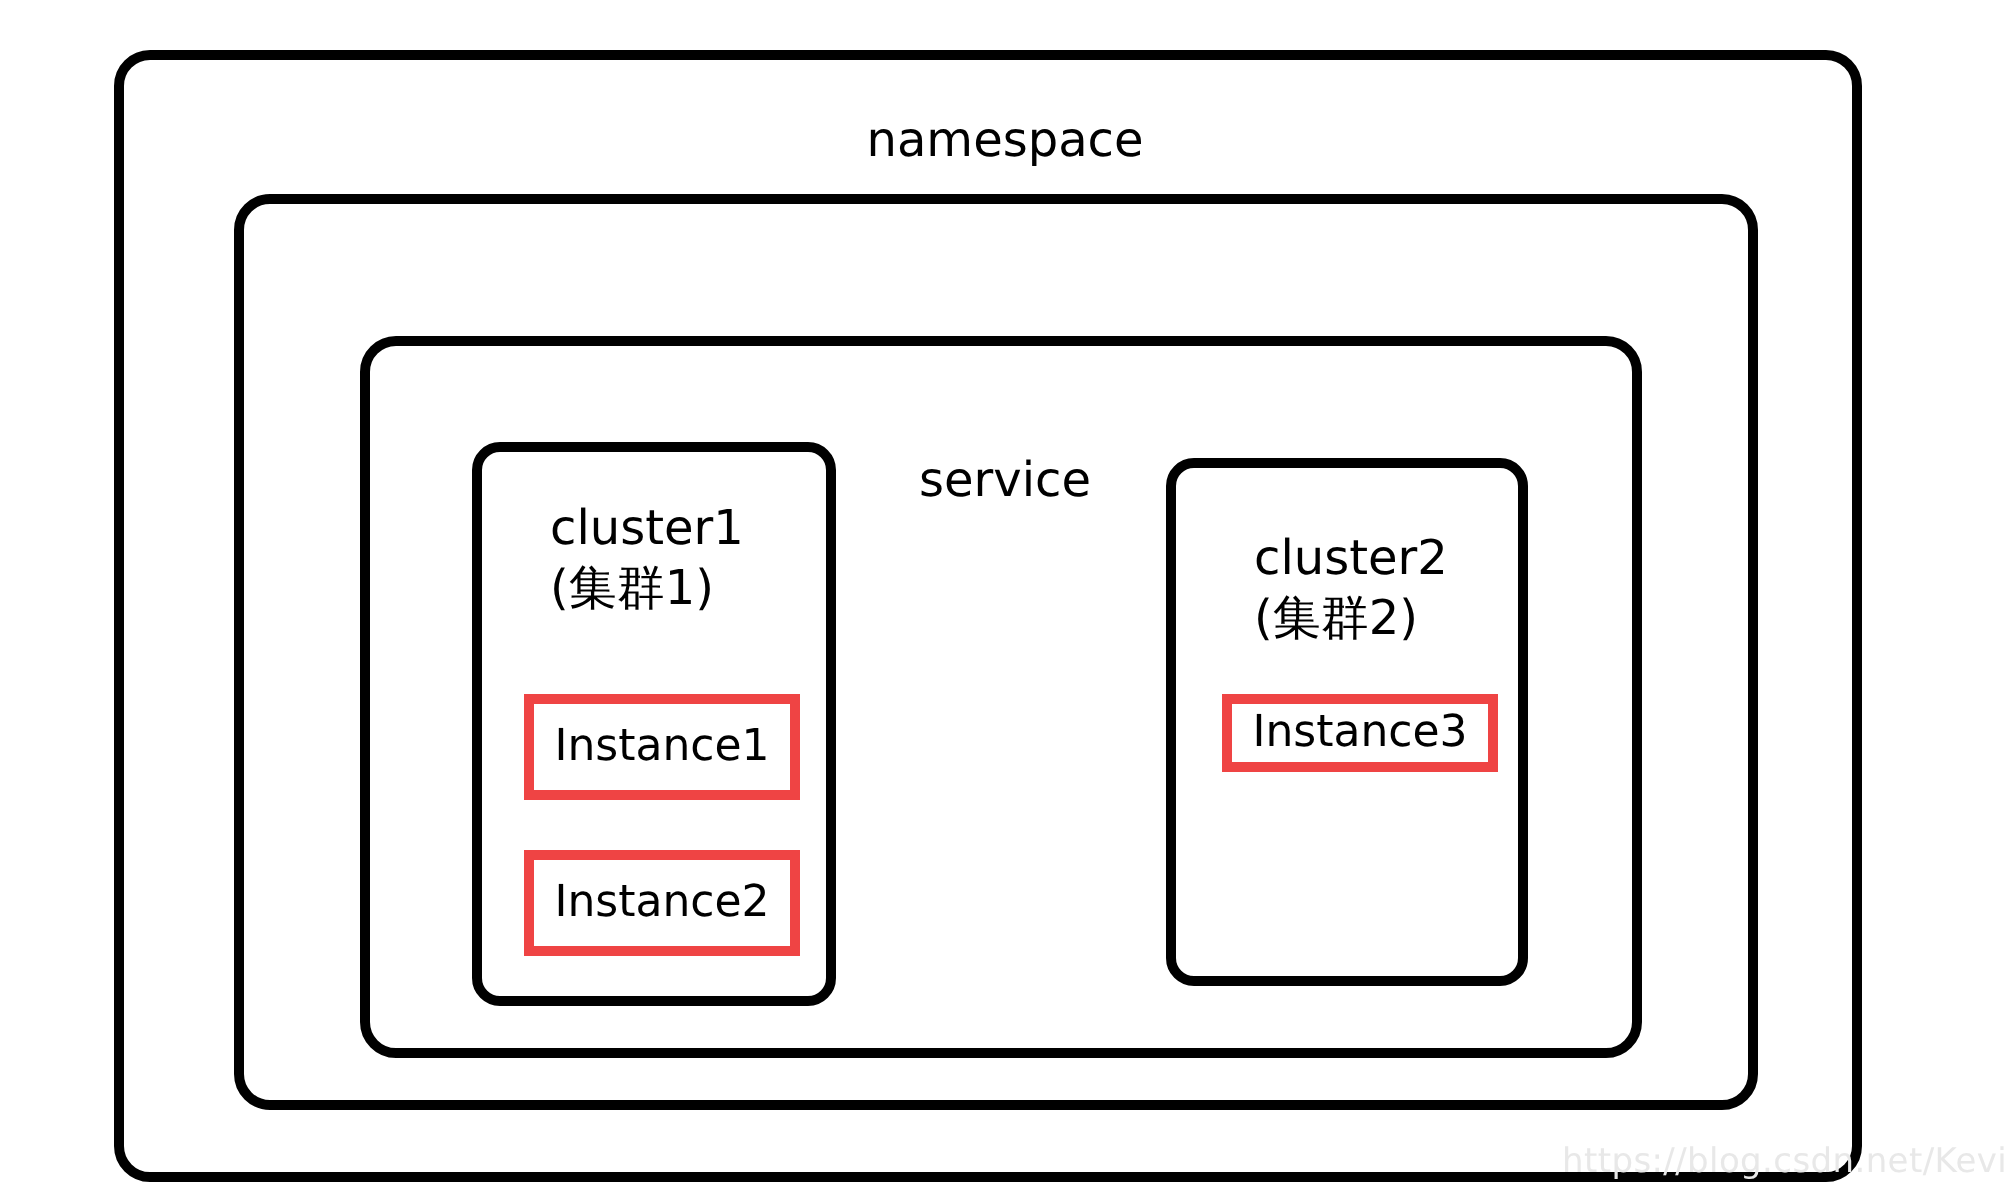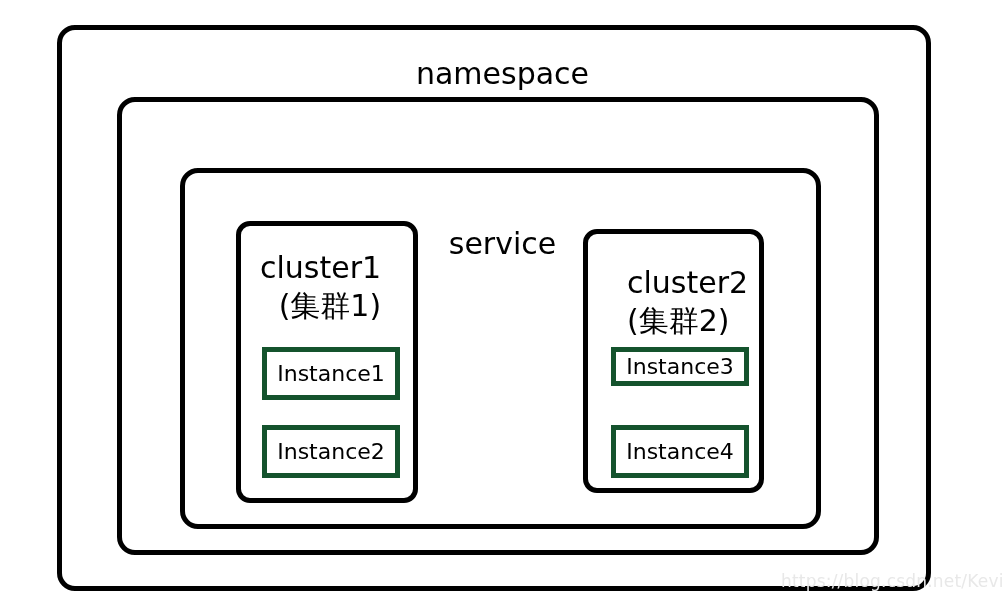--- a/index.html
+++ b/index.html
@@ -56,34 +56,34 @@
     width: 182px;
     height: 282px;
   }
   .cluster2-box {
     left: 583px;
     top: 229px;
     width: 181px;
     height: 264px;
   }
   .instance-box {
-    border: 5px solid #14532d;
+    border: 5px solid #ef4444;
     border-radius: 0;
     display: flex;
     align-items: center;
     justify-content: center;
   }
   .instance1-box { left: 262px; top: 347px; width: 138px; height: 53px; }
   .instance2-box { left: 262px; top: 425px; width: 138px; height: 53px; }
   .instance3-box { left: 611px; top: 347px; width: 138px; height: 39px; }
   .instance4-box { left: 611px; top: 425px; width: 138px; height: 53px; }
 
   .label {
     position: absolute;
-    font-size: 30px;
+    font-size: 24px;
     line-height: 1.25;
     color: #000000;
     white-space: pre;
   }
   .label-namespace {
     left: 0;
     top: 55px;
     width: 1005px;
     text-align: center;
   }
@@ -94,23 +94,23 @@
     text-align: center;
   }
   .label-service {
     left: 0;
     top: 195px;
     width: 1005px;
     text-align: center;
     margin-top: 30px;
   }
   .label-cluster1 {
-    left: 260px;
+    left: 275px;
     top: 249px;
-    text-align: right;
+    text-align: left;
   }
   .label-cluster2 {
     left: 627px;
     top: 264px;
     text-align: left;
   }
   .label-instance {
     font-size: 22px;
     color: #000000;
     white-space: pre;
@@ -151,19 +151,16 @@
   </div>
 
   <div class="box cluster-box cluster2-box"></div>
   <div class="label label-cluster2">cluster2
 (集群2)</div>
 
   <div class="box instance-box instance3-box">
     <span class="label-instance">Instance3</span>
   </div>
 
-  <div class="box instance-box instance4-box">
-    <span class="label-instance">Instance4</span>
-  </div>
 
   <div class="watermark">https://blog.csdn.net/Kevinnsm</div>
 
 </div>
 
 </body></html>

